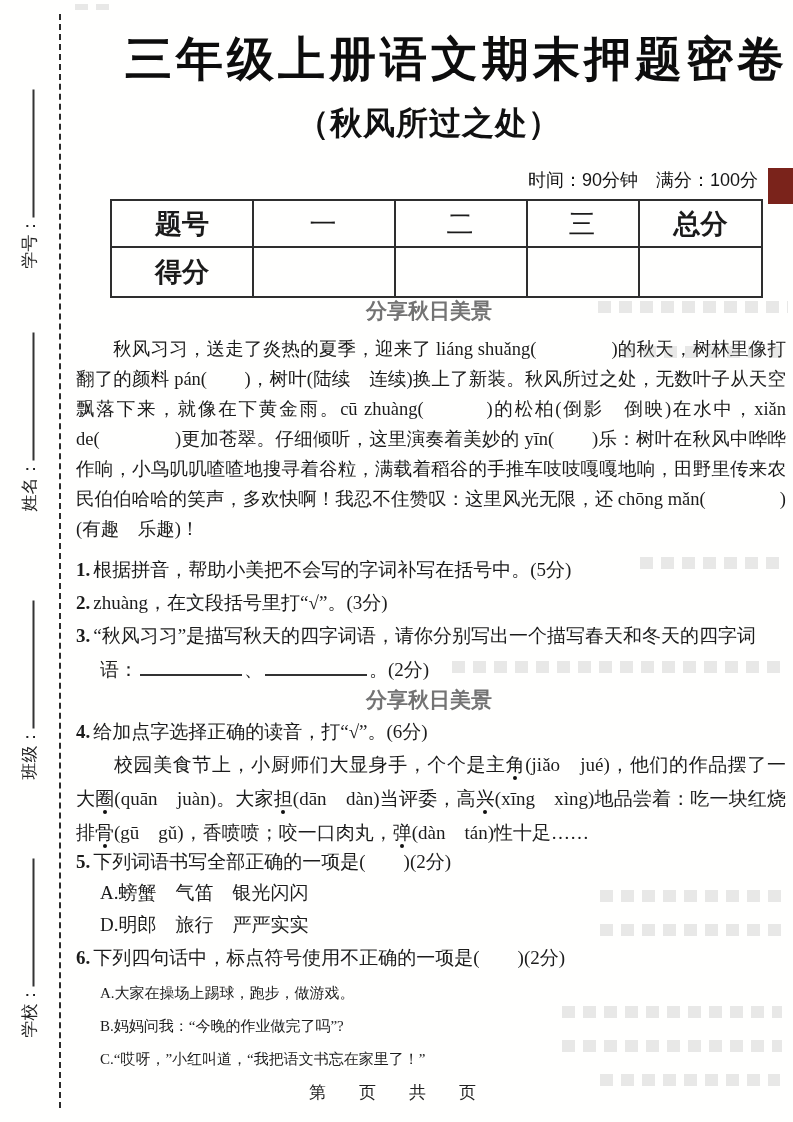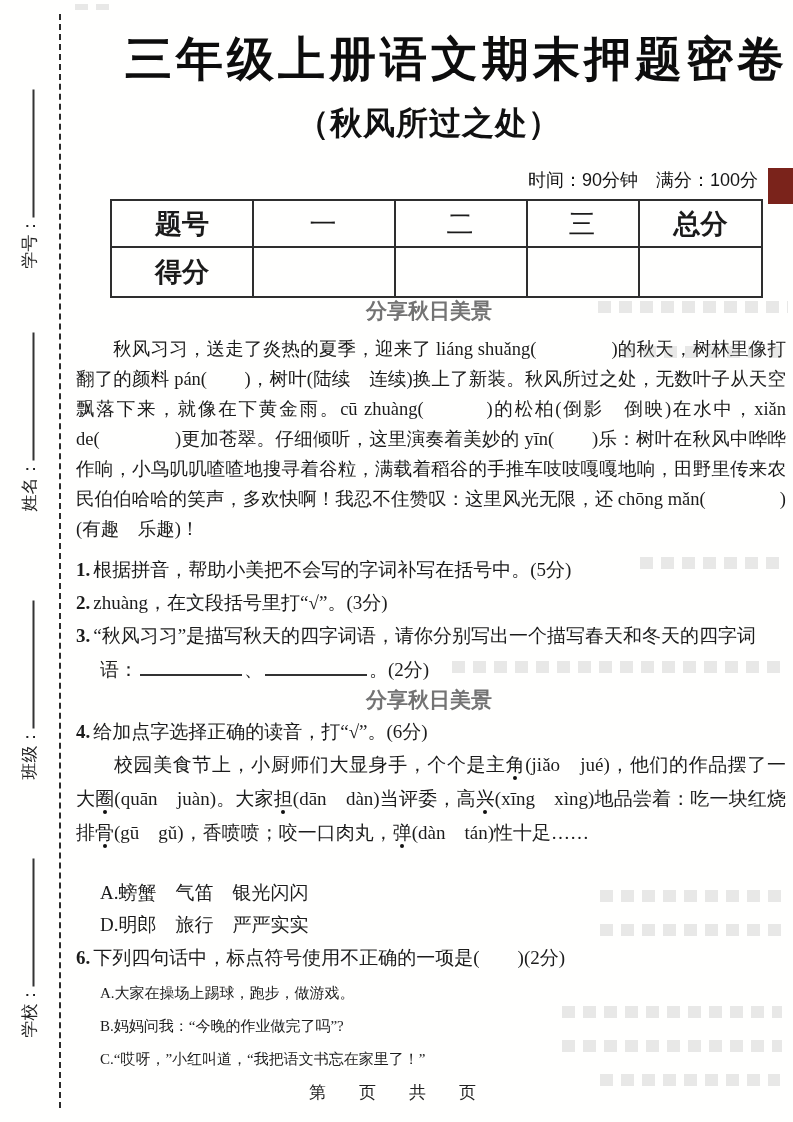--- a/index.html
+++ b/index.html
@@ -137,20 +137,21 @@
     <div class="q q3a"><span class="qnum">3.</span><span>“秋风习习”是描写秋天的四字词语，请你分别写出一个描写春天和冬天的四字词</span></div>
     <div class="q q3b">
       <span>语：</span><span class="blank"></span><span>、</span><span class="blank"></span><span>。(2分)</span>
     </div>
 
     <div class="sec s2">分享秋日美景</div>
 
     <div class="q q4s"><span class="qnum">4.</span><span>给加点字选择正确的读音，打“√”。(6分)</span></div>
     <p class="q4p">校园美食节上，小厨师们大显身手，个个是主<span class="dot-under">角</span>(jiǎo　jué)，他们的作品摆了一大<span class="dot-under">圈</span>(quān　juàn)。大家<span class="dot-under">担</span>(dān　dàn)当评委，高<span class="dot-under">兴</span>(xīng　xìng)地品尝着：吃一块红烧排<span class="dot-under">骨</span>(gū　gǔ)，香喷喷；咬一口肉丸，<span class="dot-under">弹</span>(dàn　tán)性十足……</p>
 
+    <div class="q q5s"><span class="qnum">5.</span><span>下列词语书写全部正确的一项是(　　)(2分)</span></div>
     <div class="optrow r1">
       <span class="col-a">A.螃蟹　气笛　银光闪闪</span>
     </div>
     <div class="optrow r2">
       <span>D.明郎　旅行　严严实实</span>
     </div>
 
     <div class="q q6s"><span class="qnum">6.</span><span>下列四句话中，标点符号使用不正确的一项是(　　)(2分)</span></div>
     <div class="q6o o1">A.大家在操场上踢球，跑步，做游戏。</div>
     <div class="q6o o2">B.妈妈问我：“今晚的作业做完了吗”?</div>

